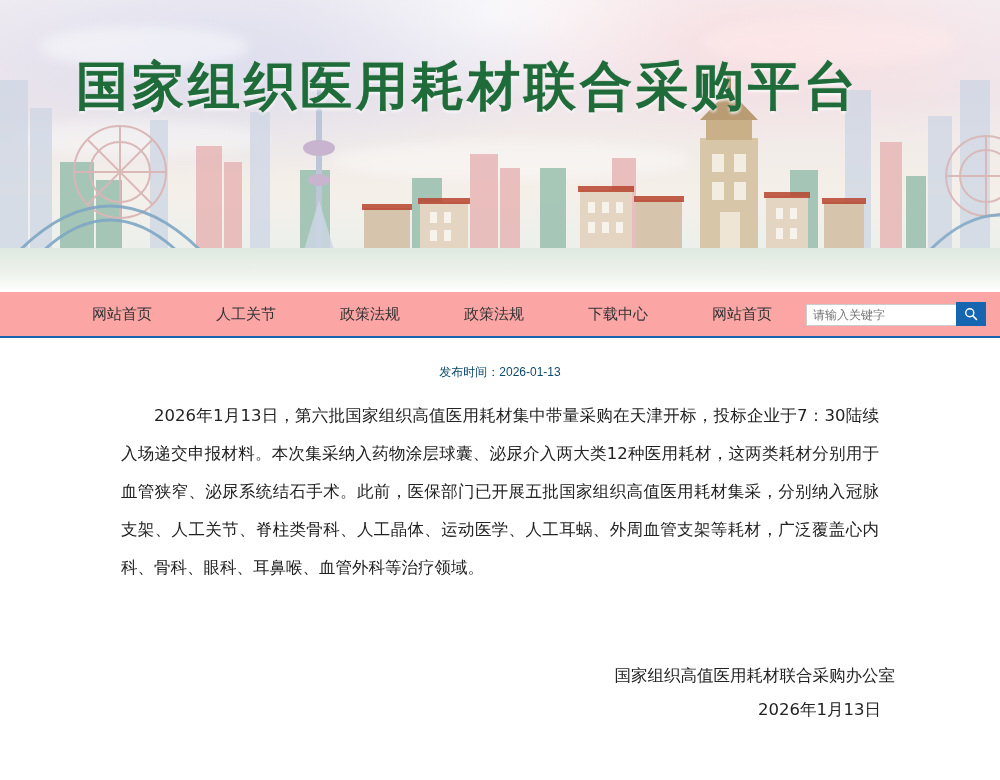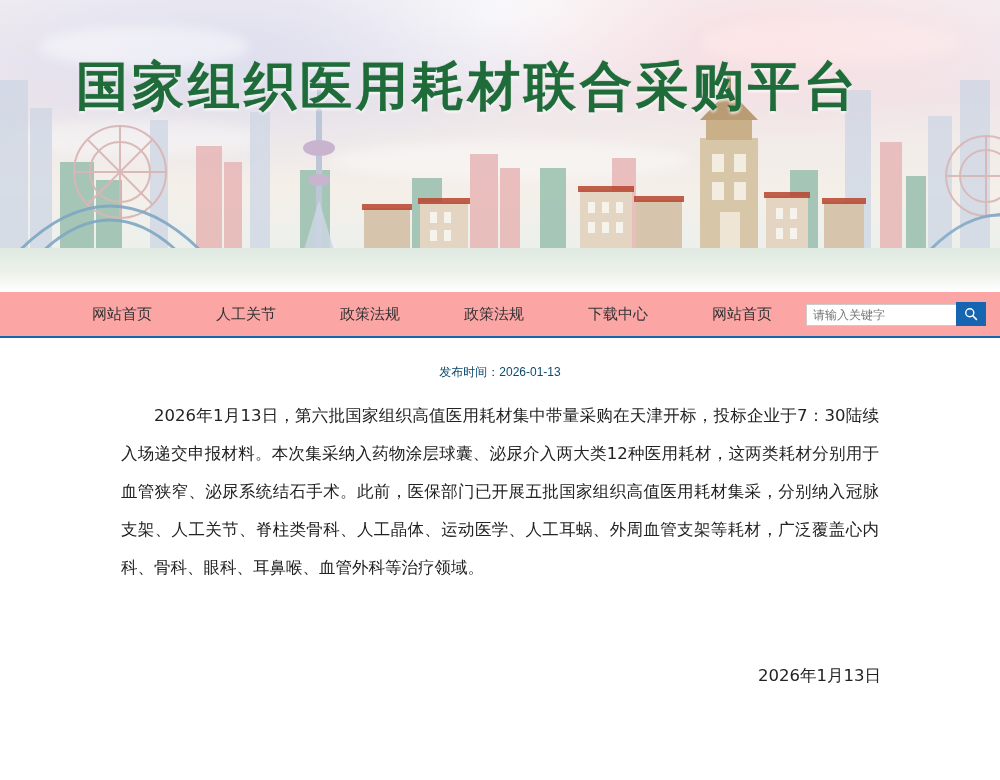--- a/index.html
+++ b/index.html
@@ -315,15 +315,16 @@
     </button>
   </div>
 </div>
 
 <div class="article">
   <div class="publish-time">发布时间：2026-01-13</div>
   <div class="article-body">
     <p>2026年1月13日，第六批国家组织高值医用耗材集中带量采购在天津开标，投标企业于7：30陆续入场递交申报材料。本次集采纳入药物涂层球囊、泌尿介入两大类12种医用耗材，这两类耗材分别用于血管狭窄、泌尿系统结石手术。此前，医保部门已开展五批国家组织高值医用耗材集采，分别纳入冠脉支架、人工关节、脊柱类骨科、人工晶体、运动医学、人工耳蜗、外周血管支架等耗材，广泛覆盖心内科、骨科、眼科、耳鼻喉、血管外科等治疗领域。</p>
   </div>
   <div class="signature">
+    <div>国家组织高值医用耗材联合采购办公室</div>
     <div class="sig-line2">2026年1月13日</div>
   </div>
 </div>
 
 </body></html>

